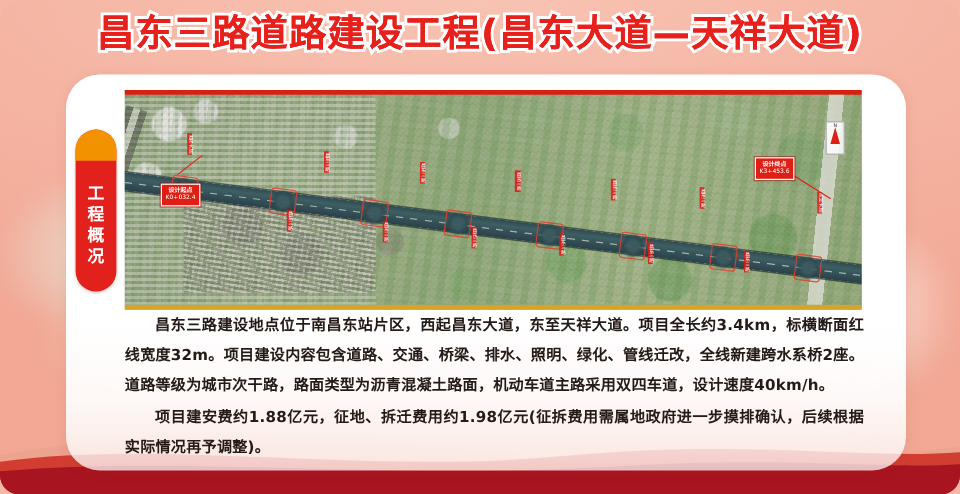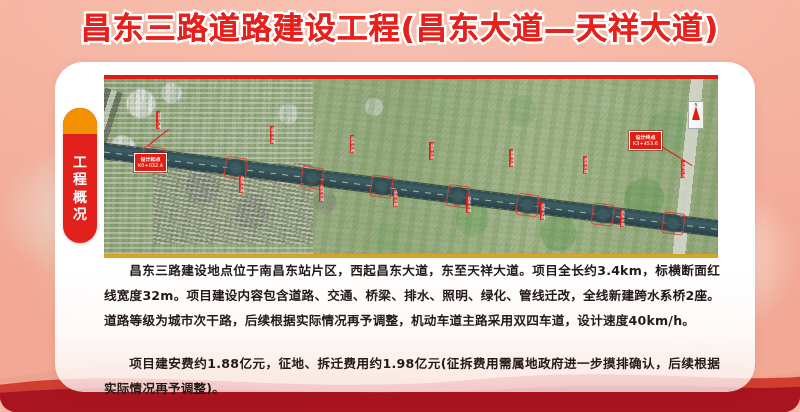--- a/index.html
+++ b/index.html
@@ -163,21 +163,21 @@
     width:0;height:0;border-left:4px solid transparent;border-right:4px solid transparent;border-bottom:14px solid #e01f14;}
   .north u{position:absolute;left:50%;top:0px;transform:translateX(-50%);font-size:4px;color:#333;text-decoration:none;}
 
   
   .body-text{
     position:absolute;left:104px;top:258px;width:616px;z-index:9;
     color:#241a16;font-size:12.6px;line-height:25px;font-weight:700;
     letter-spacing:.2px;text-align:justify;
   }
   .body-text p{margin:0;text-indent:2em;}
-  .body-text p + p{margin-top:18px;}
+  .body-text p + p{margin-top:2px;}
 </style>
 </head>
 <body>
 
 <div class="stage">
 
   <div class="bg-base"></div>
   <div class="bg-mist"></div>
   <div class="bg-mist2"></div>
   <div class="bg-mist3"></div>
@@ -277,21 +277,21 @@
       </div>
 
       <div class="north">
         <u>N</u>
         <i></i>
       </div>
     </div>
   </div>
 
   <div class="body-text">
-    <p>昌东三路建设地点位于南昌东站片区，西起昌东大道，东至天祥大道。项目全长约3.4km，标横断面红线宽度32m。项目建设内容包含道路、交通、桥梁、排水、照明、绿化、管线迁改，全线新建跨水系桥2座。道路等级为城市次干路，后续根据实际情况再予调整，机动车道主路采用双四车道，设计速度40km/h。</p>
+    <p>昌东三路建设地点位于南昌东站片区，西起昌东大道，东至天祥大道。项目全长约3.4km，标横断面红线宽度32m。项目建设内容包含道路、交通、桥梁、排水、照明、绿化、管线迁改，全线新建跨水系桥2座。道路等级为城市次干路，路面类型为沥青混凝土路面，机动车道主路采用双四车道，设计速度40km/h。</p>
     <p>项目建安费约1.88亿元，征地、拆迁费用约1.98亿元(征拆费用需属地政府进一步摸排确认，后续根据实际情况再予调整)。</p>
   </div>
 
   <div class="wave w1">
     <svg viewBox="0 0 800 90" preserveAspectRatio="none" height="78">
       <path d="M0,52 C120,28 240,24 360,42 C480,60 600,74 800,44 L800,90 L0,90 Z" fill="#e9a18d" opacity=".75"></path>
     </svg>
   </div>
   <div class="wave w2">
     <svg viewBox="0 0 800 70" preserveAspectRatio="none" height="56">

